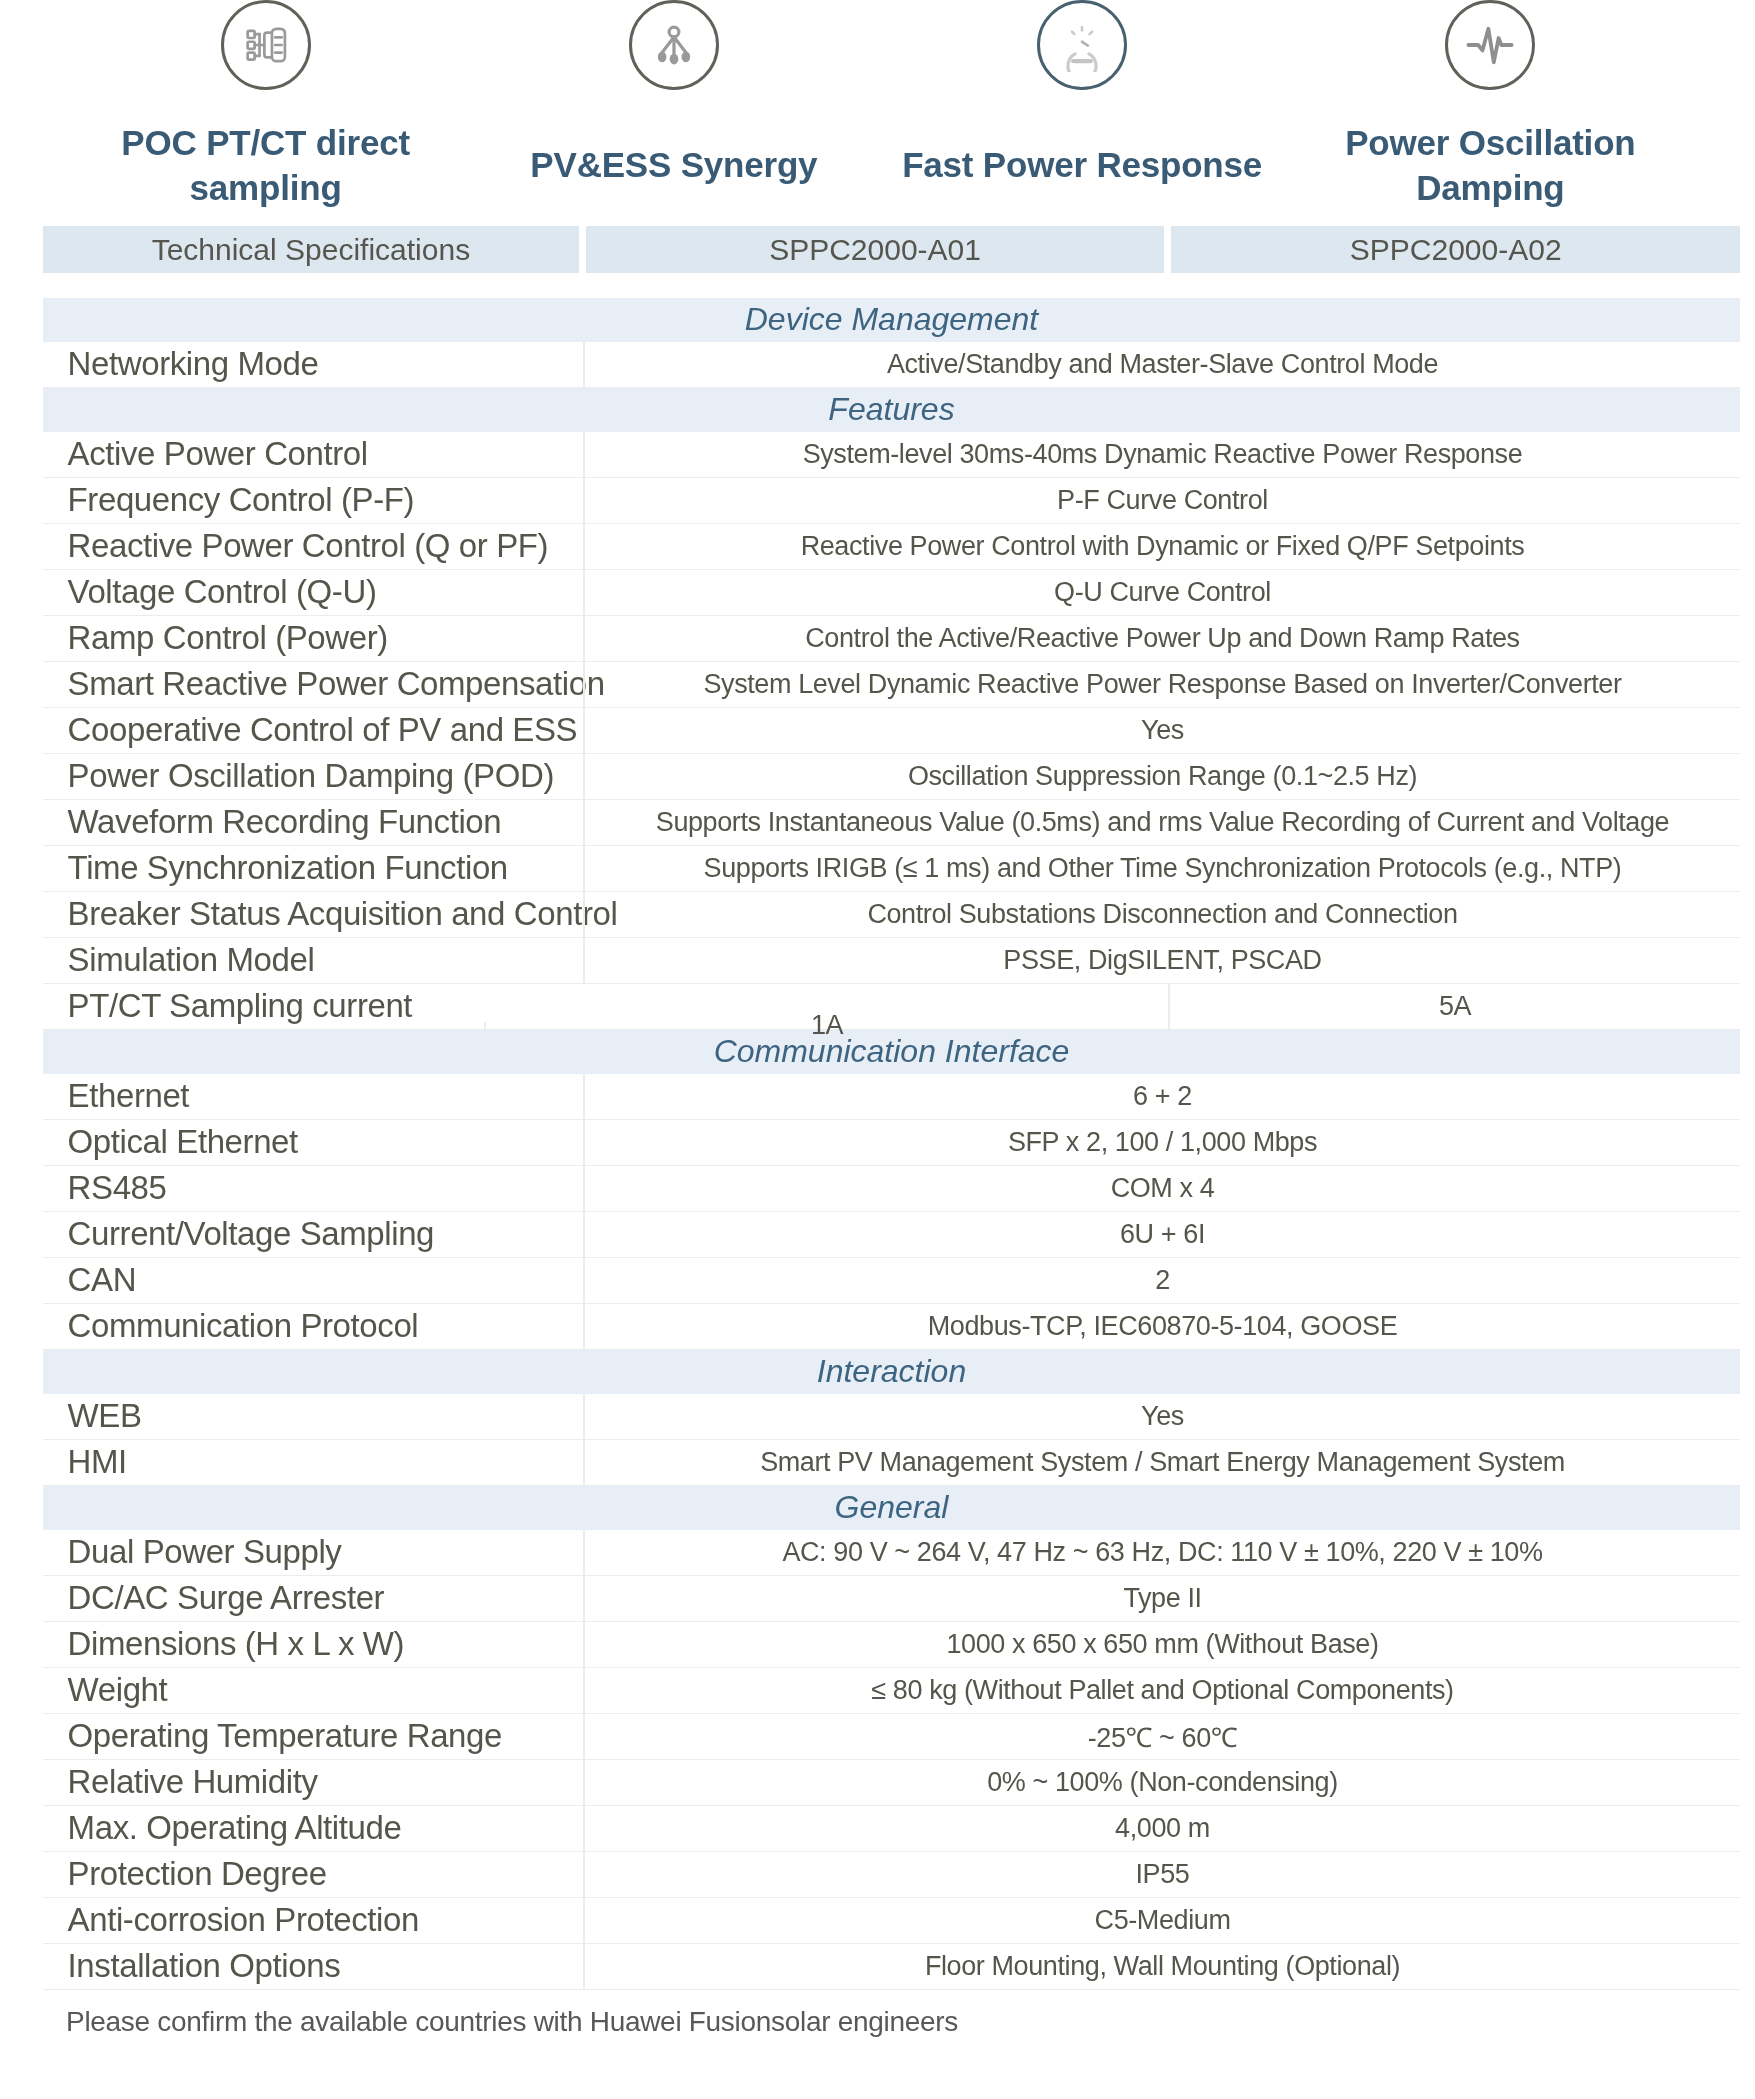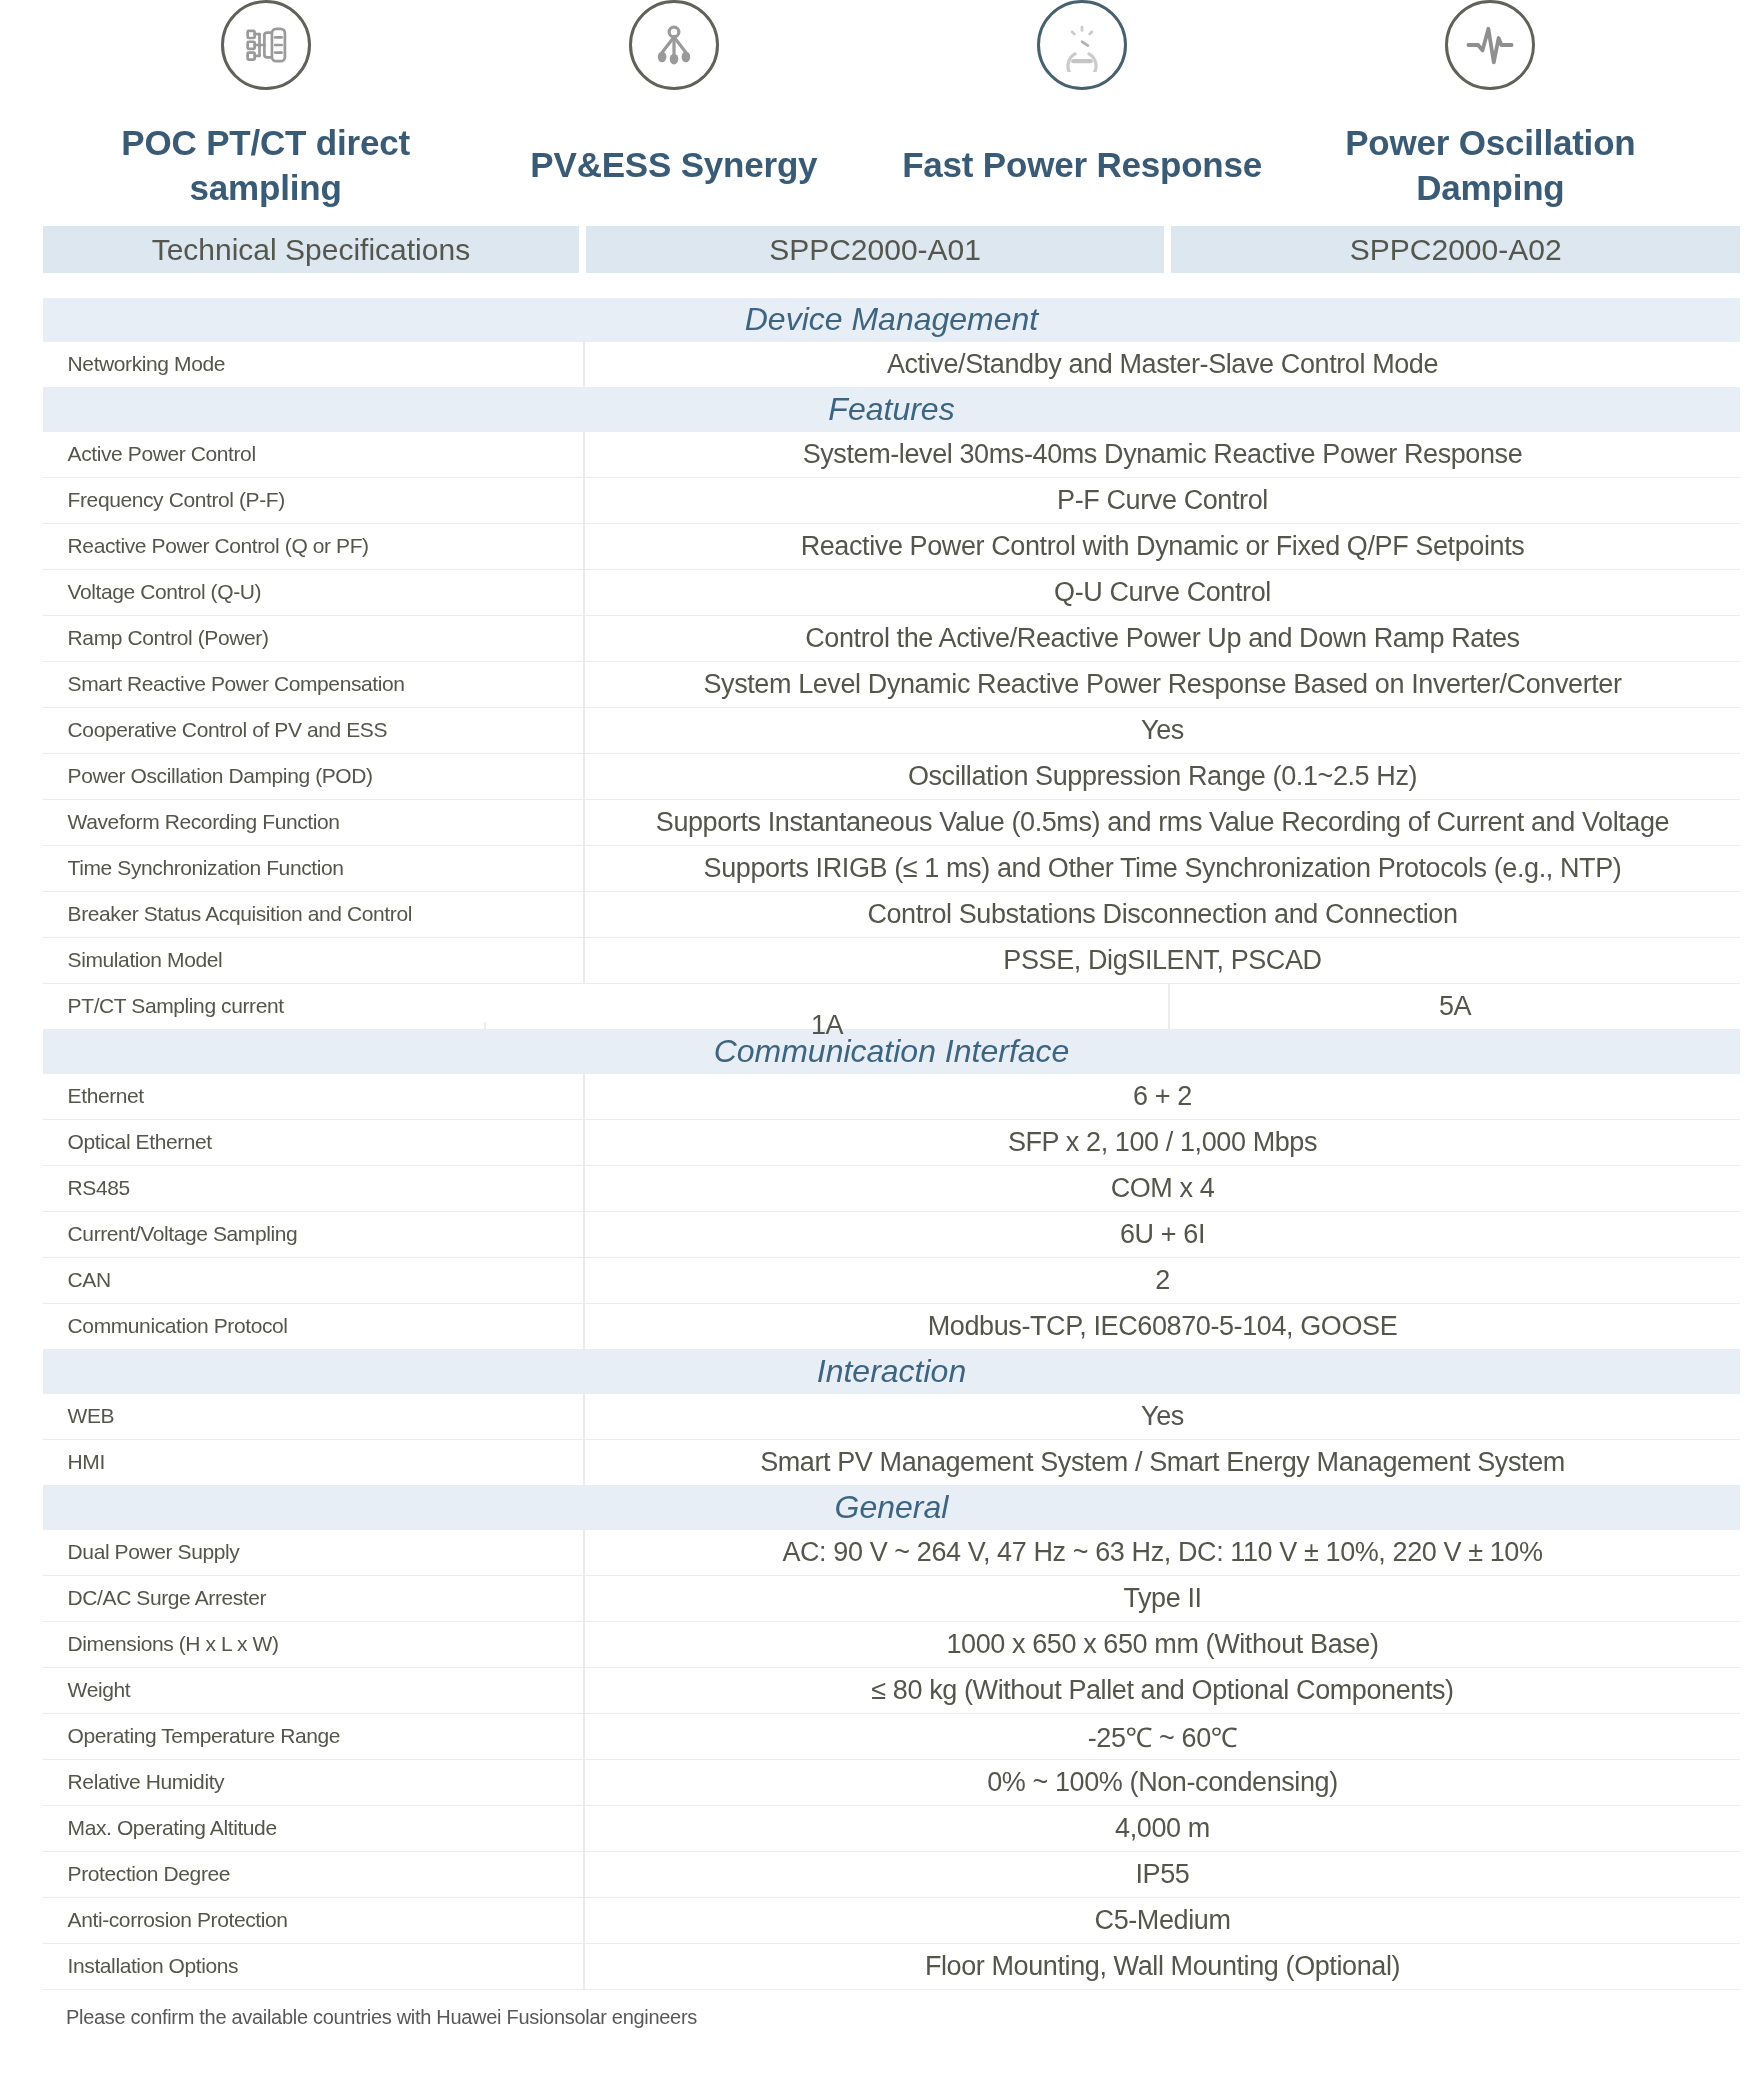--- a/index.html
+++ b/index.html
@@ -65,35 +65,35 @@
     font-size:32px;color:var(--accent);font-style:italic;
   }
   .row{
     display:flex;height:46px;box-sizing:border-box;
     border-bottom:1.8px solid var(--line);
     background:#ffffff;
   }
   .cl{
     width:540px;box-sizing:border-box;padding-left:24.6px;
     display:flex;align-items:center;
-    font-size:21px;color:var(--body_text);letter-spacing:-0.4px;
+    font-size:33px;color:var(--body_text);letter-spacing:-0.4px;
     white-space:nowrap;
   }
   .cv{
     flex:1;box-sizing:border-box;
     display:flex;align-items:center;justify-content:center;
     border-left:2.6px solid var(--line);
     font-size:27px;color:var(--body_text);letter-spacing:-0.4px;
     text-align:center;white-space:nowrap;
   }
   .cv.v2{flex:none;width:684px;margin-top:38px;}
   .cv.v3{flex:none;width:572px;border-left:2.6px solid var(--line);}
   .footnote{
     margin:16px 0 0 66px;
-    font-size:20px;color:#585858;letter-spacing:-0.3px;
+    font-size:28px;color:#585858;letter-spacing:-0.3px;
   }
   svg{display:block;}
 </style>
 </head>
 <body>
 
 <div class="page">
 
   <div class="features-row">
 

